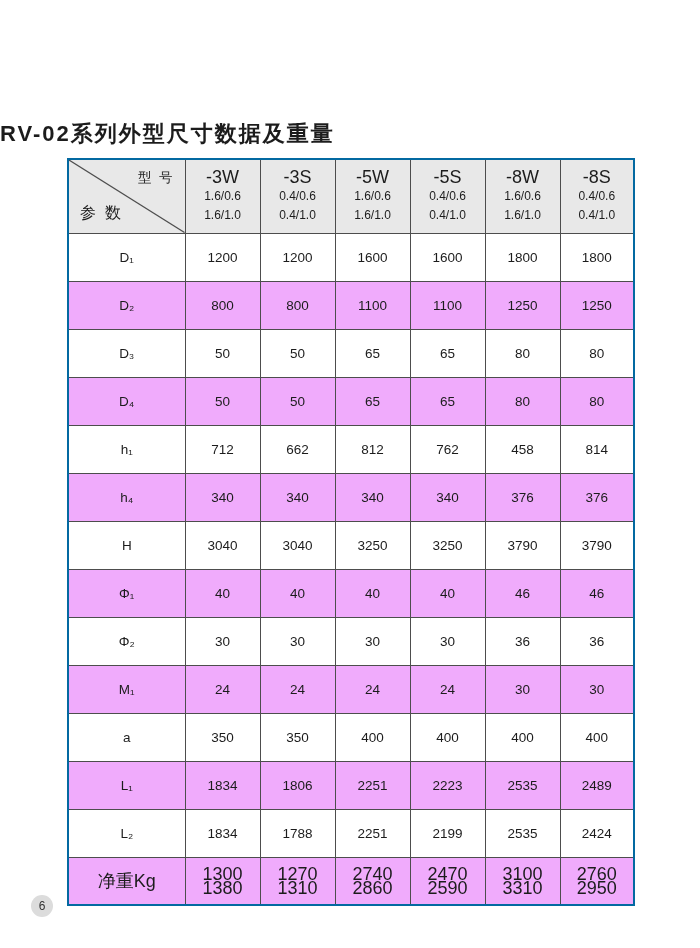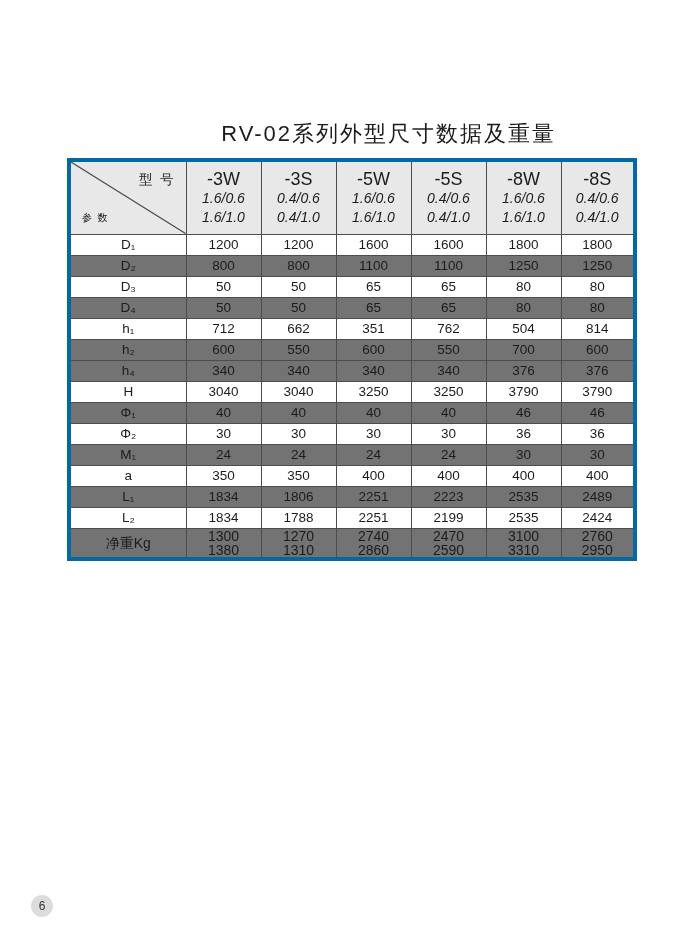--- a/index.html
+++ b/index.html
@@ -8,64 +8,64 @@
     background: #ffffff;
     position: relative;
     font-family: "Liberation Sans", "DejaVu Sans", sans-serif;
     color: #1c1c1c;
     overflow: hidden;
   }
   .doc-title {
     position: absolute;
     top: 119px; left: 0; width: 556px;
     margin: 0;
-    text-align: right;
+    text-align: left;
     font-size: 22px;
-    font-weight: normal;
+    font-weight: bold;
     letter-spacing: 2px;
   }
   table.dim-table {
     position: absolute;
     left: 67px; top: 158px;
     width: 566px;
     border-collapse: collapse;
     table-layout: fixed;
-    border: 4px solid #0369a1;
+    border: 2px solid #0369a1;
   }
   .dim-table th, .dim-table td {
     border: 1px solid #4d4d4d;
     text-align: center;
     vertical-align: middle;
     padding: 0;
     font-weight: normal;
   }
   .dim-table thead tr { height: 74px; }
   .dim-table thead th { background: #e8e8e8; }
-  .dim-table tbody tr { height: 21px; background: #ffffff; }
-  .dim-table tbody tr.alt { background: #737373; }
+  .dim-table tbody tr { height: 48px; background: #ffffff; }
+  .dim-table tbody tr.alt { background: #f0abfc; }
   .hdr-model { font-size: 18px; line-height: 20px; }
-  .hdr-line  { font-size: 14px; line-height: 19px; font-style: italic; }
+  .hdr-line  { font-size: 12px; line-height: 19px; }
   .corner-cell { position: relative; }
   .corner-cell svg {
     position: absolute; top: 0; left: 0;
     width: 100%; height: 100%;
     display: block;
   }
   .corner-tr {
     position: absolute; top: 9px; right: 12px;
     font-size: 13.5px; white-space: pre;
   }
   .corner-bl {
     position: absolute; bottom: 9px; left: 11px;
-    font-size: 10px; white-space: pre;
+    font-size: 16px; white-space: pre;
   }
   .row-label { font-size: 13.5px; }
   .cell-value { font-size: 13.5px; white-space: pre-line; }
   tr.multiline .cell-value, tr.multiline .row-label {
-    font-size: 14px; line-height: 14px;
+    font-size: 18px; line-height: 14px;
   }
   .page-badge {
     position: absolute;
     left: 31px; top: 895px;
     width: 22px; height: 22px;
     border-radius: 50%;
     background: #dcdcdc;
     display: flex; align-items: center; justify-content: center;
     font-size: 12px;
     color: #333;
@@ -165,33 +165,24 @@
           <td class="cell-value">50</td>
           <td class="cell-value">65</td>
           <td class="cell-value">65</td>
           <td class="cell-value">80</td>
           <td class="cell-value">80</td>
         </tr>
         <tr>
           <td class="row-label">h₁</td>
           <td class="cell-value">712</td>
           <td class="cell-value">662</td>
-          <td class="cell-value">351</td>
+          <td class="cell-value">812</td>
           <td class="cell-value">762</td>
-          <td class="cell-value">504</td>
+          <td class="cell-value">458</td>
           <td class="cell-value">814</td>
-        </tr>
-        <tr class="alt">
-          <td class="row-label">h₂</td>
-          <td class="cell-value">600</td>
-          <td class="cell-value">550</td>
-          <td class="cell-value">600</td>
-          <td class="cell-value">550</td>
-          <td class="cell-value">700</td>
-          <td class="cell-value">600</td>
         </tr>
         <tr class="alt">
           <td class="row-label">h₄</td>
           <td class="cell-value">340</td>
           <td class="cell-value">340</td>
           <td class="cell-value">340</td>
           <td class="cell-value">340</td>
           <td class="cell-value">376</td>
           <td class="cell-value">376</td>
         </tr>

